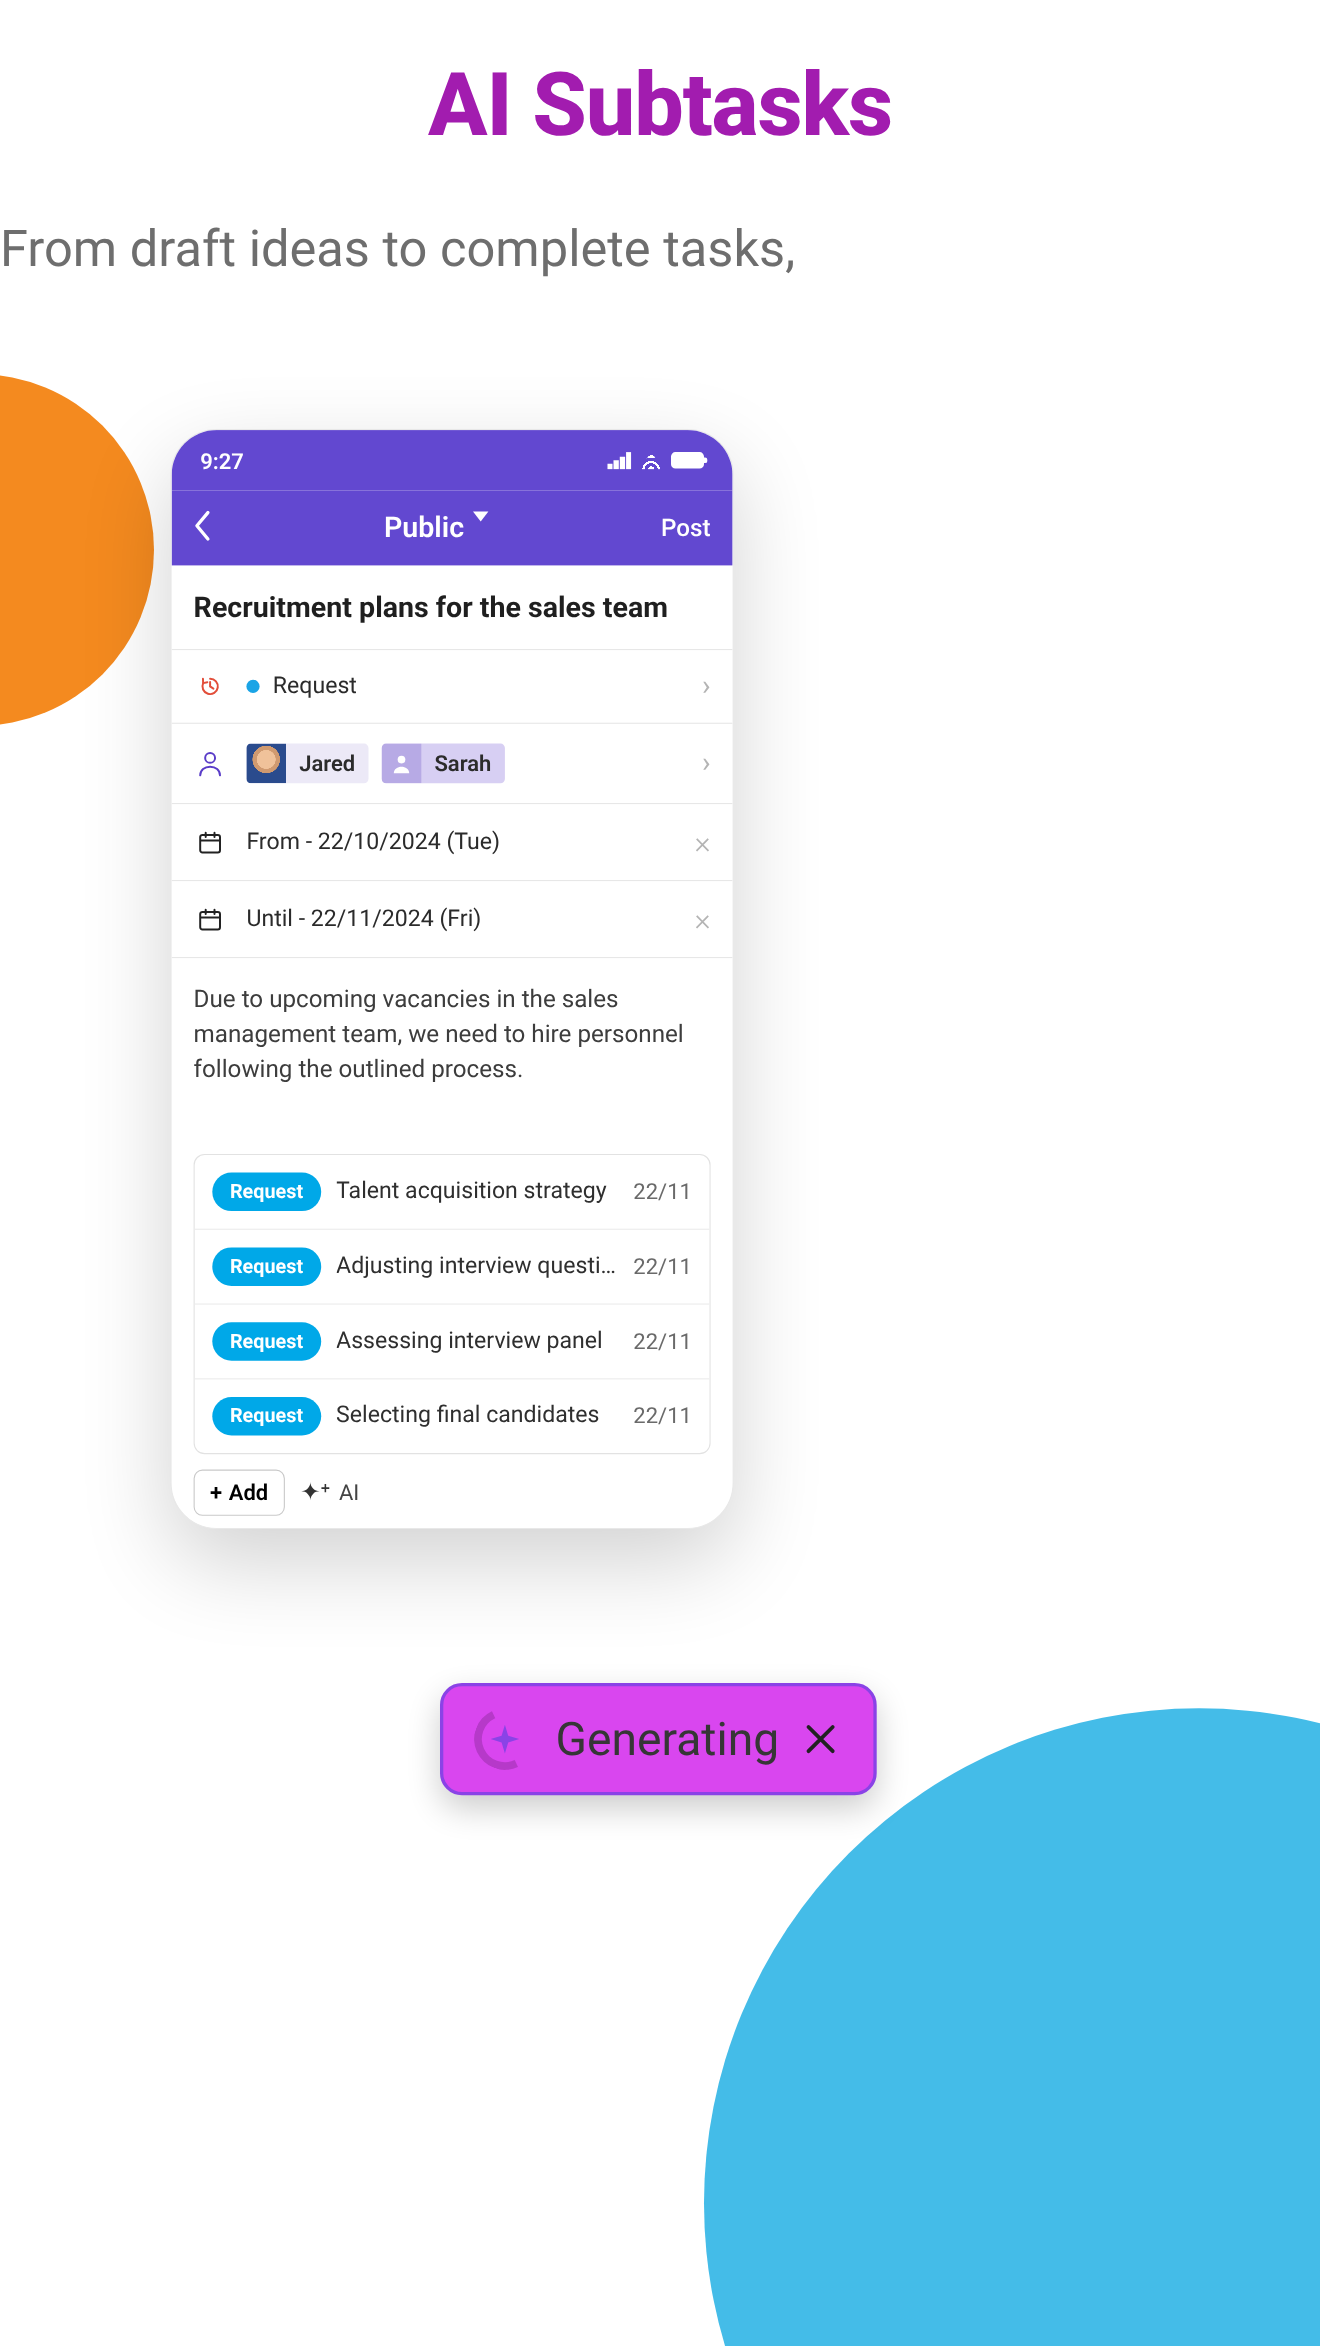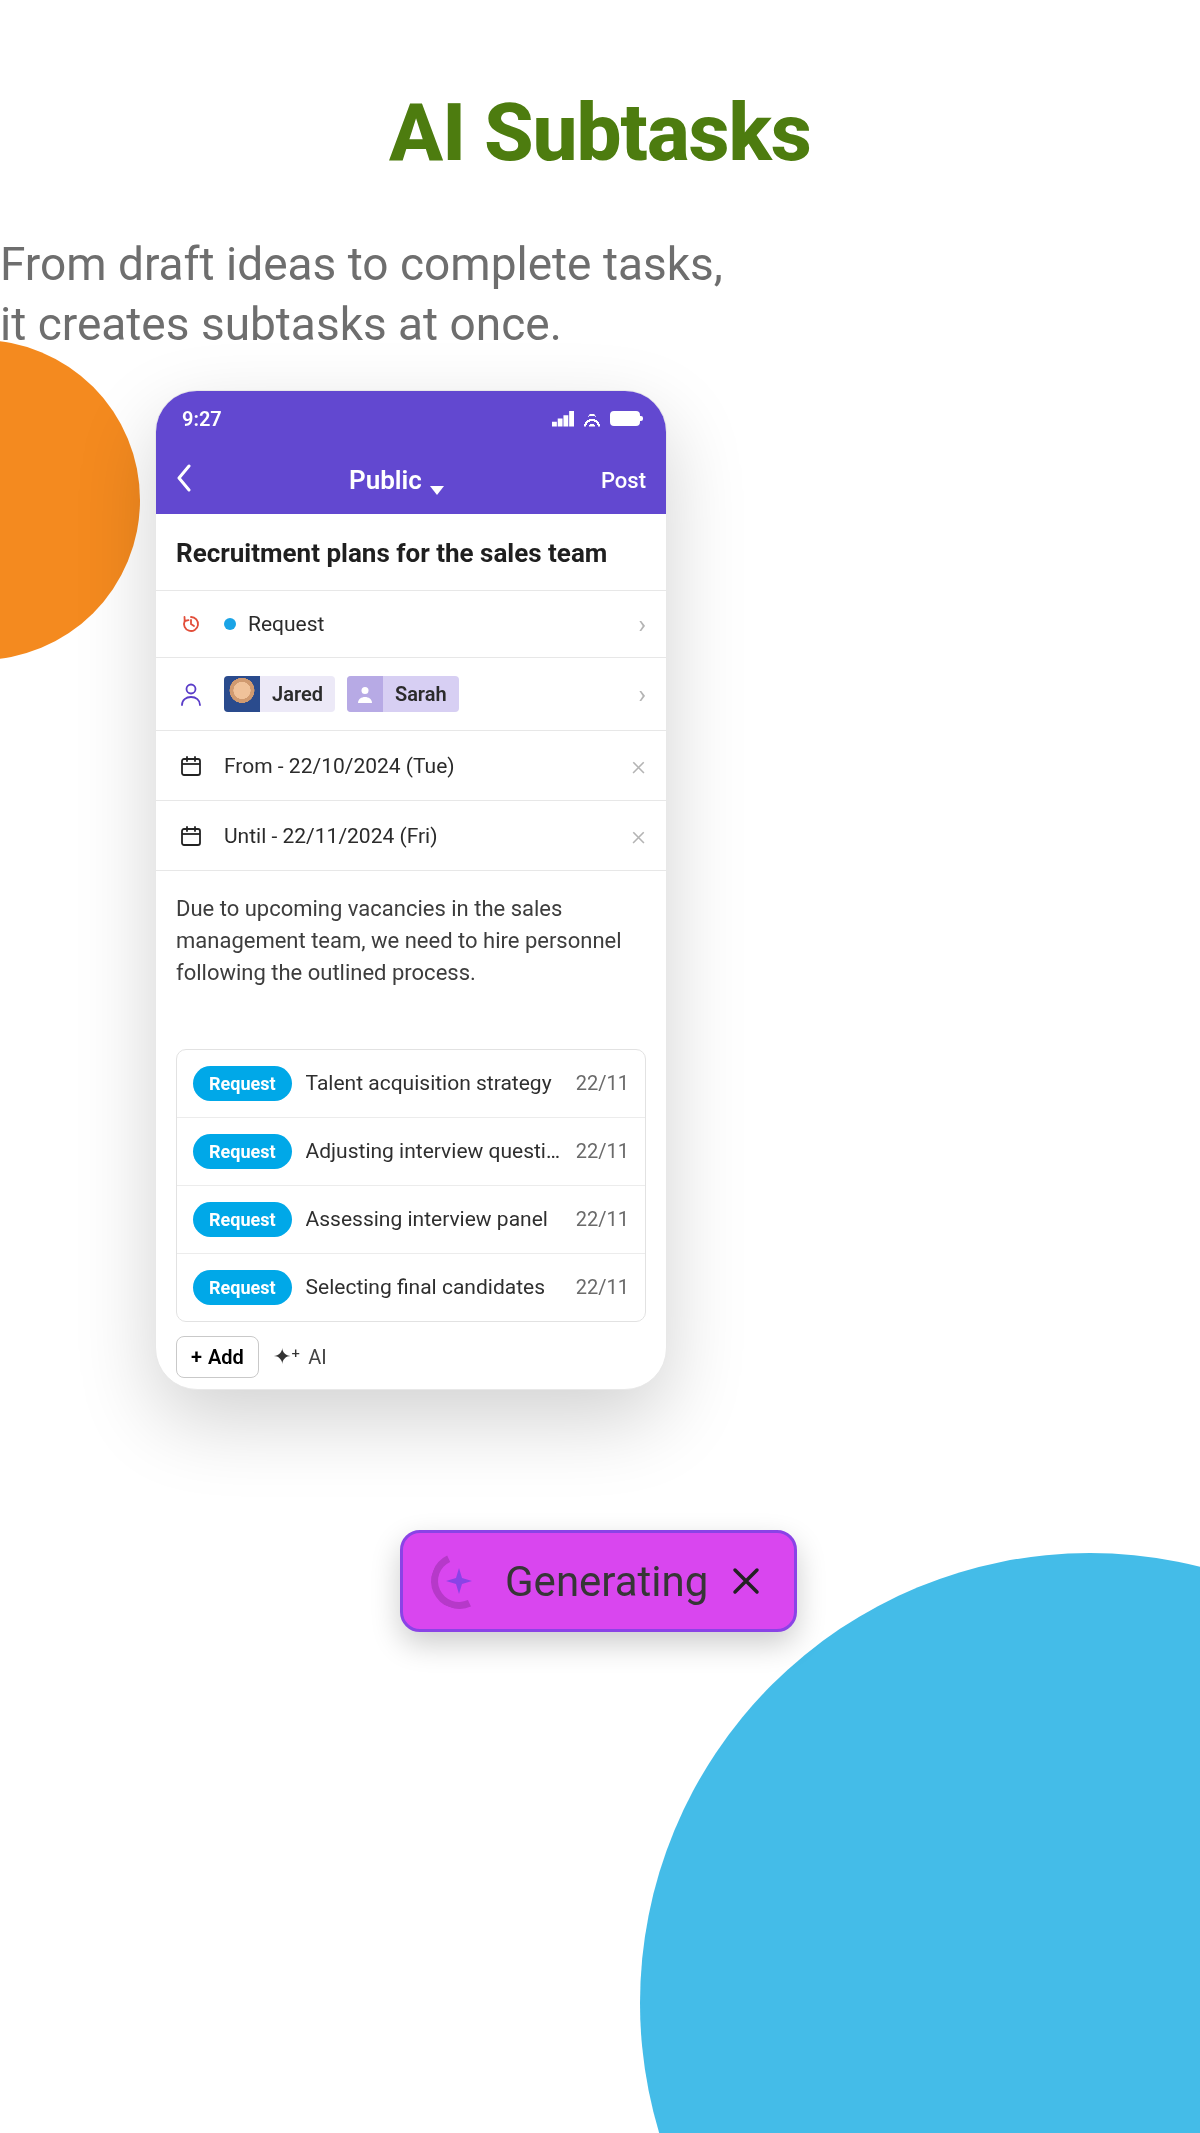--- a/index.html
+++ b/index.html
@@ -28,22 +28,22 @@
       width: 900px;
       height: 900px;
       border-radius: 50%;
       background: #44bce8;
       z-index: 0;
     }
     .hero-title {
       text-align: center;
       font-size: 80px;
       font-weight: 800;
-      color: #4d7c0f;
-      margin-top: 86px;
+      color: #a21caf;
+      margin-top: 49px;
       letter-spacing: -1px;
     }
     .hero-sub {
       text-align: left;
       font-size: 46px;
       color: #6e6e6e;
       margin-top: 55px;
       line-height: 1.3;
     }
     .phone {
@@ -100,21 +100,21 @@
       display: flex;
       align-items: center;
       justify-content: space-between;
       padding: 0 20px;
       color: #fff;
     }
     .back-chev {
       width:16px;height:28px;
     }
     .nav-center {
-      display:flex;align-items:flex-end;gap:8px;font-size:26px;font-weight:600;
+      display:flex;align-items:flex-start;gap:8px;font-size:26px;font-weight:600;
     }
     .drop-caret{width:0;height:0;border-left:7px solid transparent;border-right:7px solid transparent;border-top:9px solid #fff;}
     .post-btn {
       font-size:22px;font-weight:500;
     }
     .content-title {
       padding: 24px 20px 22px;
       font-size: 26px;
       font-weight:700;
       color:#1f1f1f;
@@ -187,21 +187,20 @@
   </style>
 </head>
 <body>
 
 <div class="orange-blob"></div>
 <div class="blue-blob"></div>
 
 <h1 class="hero-title">AI Subtasks</h1>
 <div class="hero-sub">
   <div>From draft ideas to complete tasks,</div>
-  <div>it creates subtasks at once.</div>
 </div>
 
 <div class="phone">
 
   <div class="status-bar">
     <span>9:27</span>
     <span class="status-right">
       <span class="signal-icon"></span>
       <span class="wifi-icon"></span>
       <span class="battery-icon"></span>

